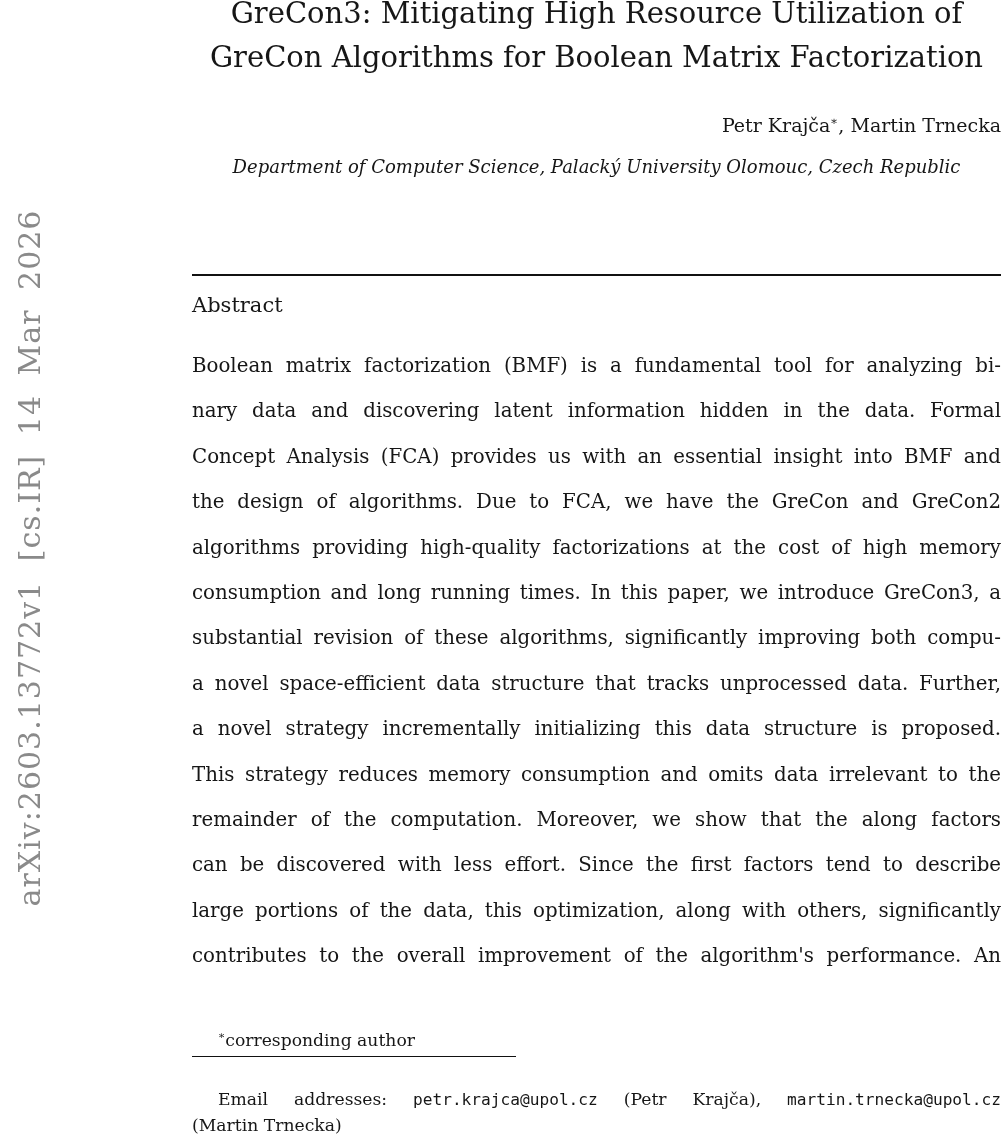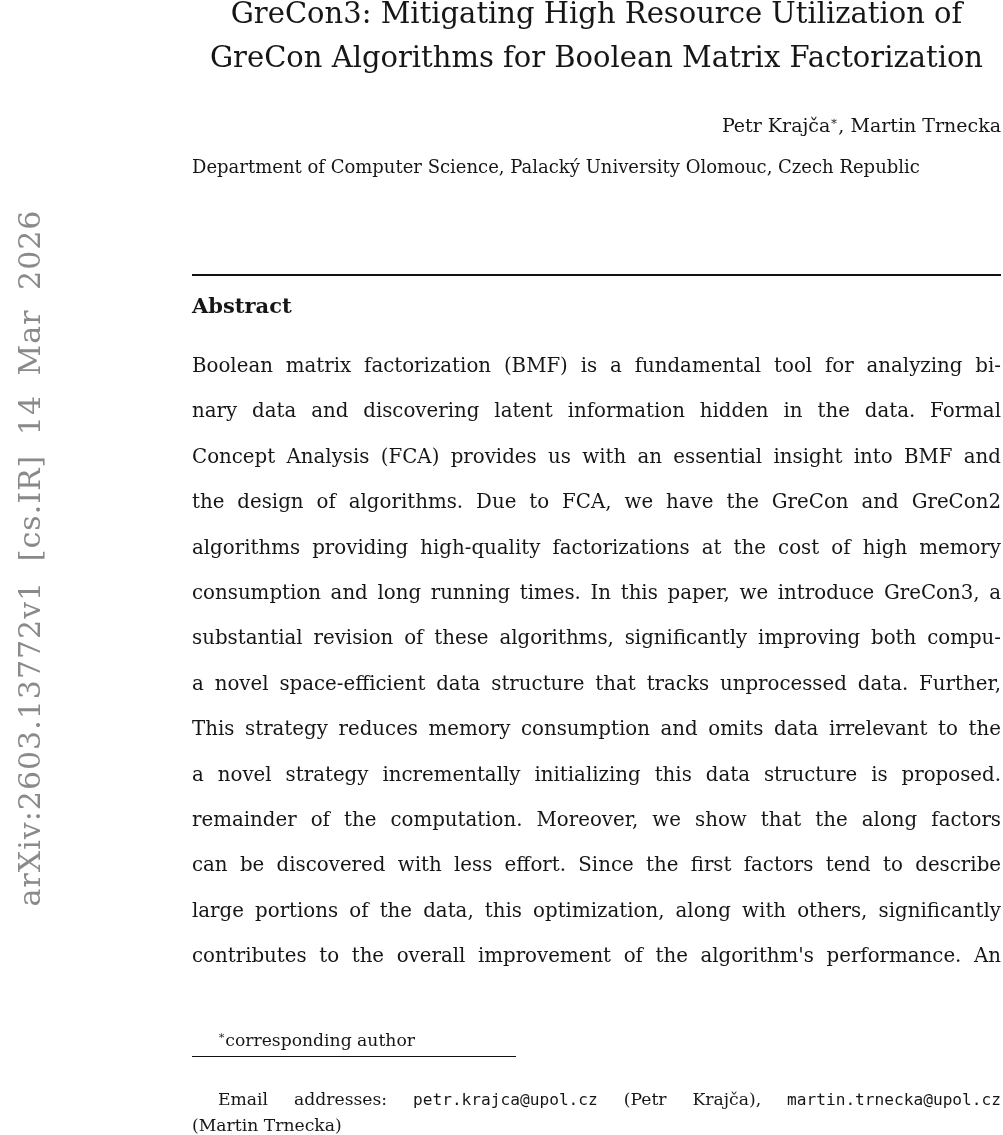--- a/index.html
+++ b/index.html
@@ -43,34 +43,35 @@
 
   .authors {
     top: 114px;
     text-align: right;
     font-size: 19px;
   }
   .authors sup { font-size: 62%; }
 
   .affiliation {
     top: 156px;
-    text-align: left;
+    text-align: center;
+    font-style: italic;
     font-size: 18px;
   }
 
   .abs-rule {
     top: 274px;
     height: 1.6px;
     background: #111;
   }
 
   .abs-heading {
     top: 293px;
     font-size: 21px;
-    font-weight: bold;
+    font-weight: normal;
   }
 
   .abs-body {
     top: 343px;
     font-size: 19.8px;
     line-height: 45.4px;
   }
   .abs-line {
     text-align: justify;
     text-align-last: justify;
@@ -131,22 +132,22 @@
 
   <div class="col abs-body">
     <div class="abs-line">Boolean matrix factorization (BMF) is a fundamental tool for analyzing bi-</div>
     <div class="abs-line">nary data and discovering latent information hidden in the data. Formal</div>
     <div class="abs-line">Concept Analysis (FCA) provides us with an essential insight into BMF and</div>
     <div class="abs-line">the design of algorithms. Due to FCA, we have the GreCon and GreCon2</div>
     <div class="abs-line">algorithms providing high-quality factorizations at the cost of high memory</div>
     <div class="abs-line">consumption and long running times. In this paper, we introduce GreCon3, a</div>
     <div class="abs-line">substantial revision of these algorithms, significantly improving both compu-</div>
     <div class="abs-line">a novel space-efficient data structure that tracks unprocessed data. Further,</div>
+    <div class="abs-line">a novel strategy incrementally initializing this data structure is proposed.</div>
     <div class="abs-line">This strategy reduces memory consumption and omits data irrelevant to the</div>
-    <div class="abs-line">a novel strategy incrementally initializing this data structure is proposed.</div>
     <div class="abs-line">remainder of the computation. Moreover, we show that the along factors</div>
     <div class="abs-line">can be discovered with less effort. Since the first factors tend to describe</div>
     <div class="abs-line">large portions of the data, this optimization, along with others, significantly</div>
     <div class="abs-line">contributes to the overall improvement of the algorithm's performance. An</div>
   </div>
 
   <div class="col fn-rule"></div>
 
   <div class="col fn-corresponding"><sup>∗</sup><span>corresponding author</span></div>
 

